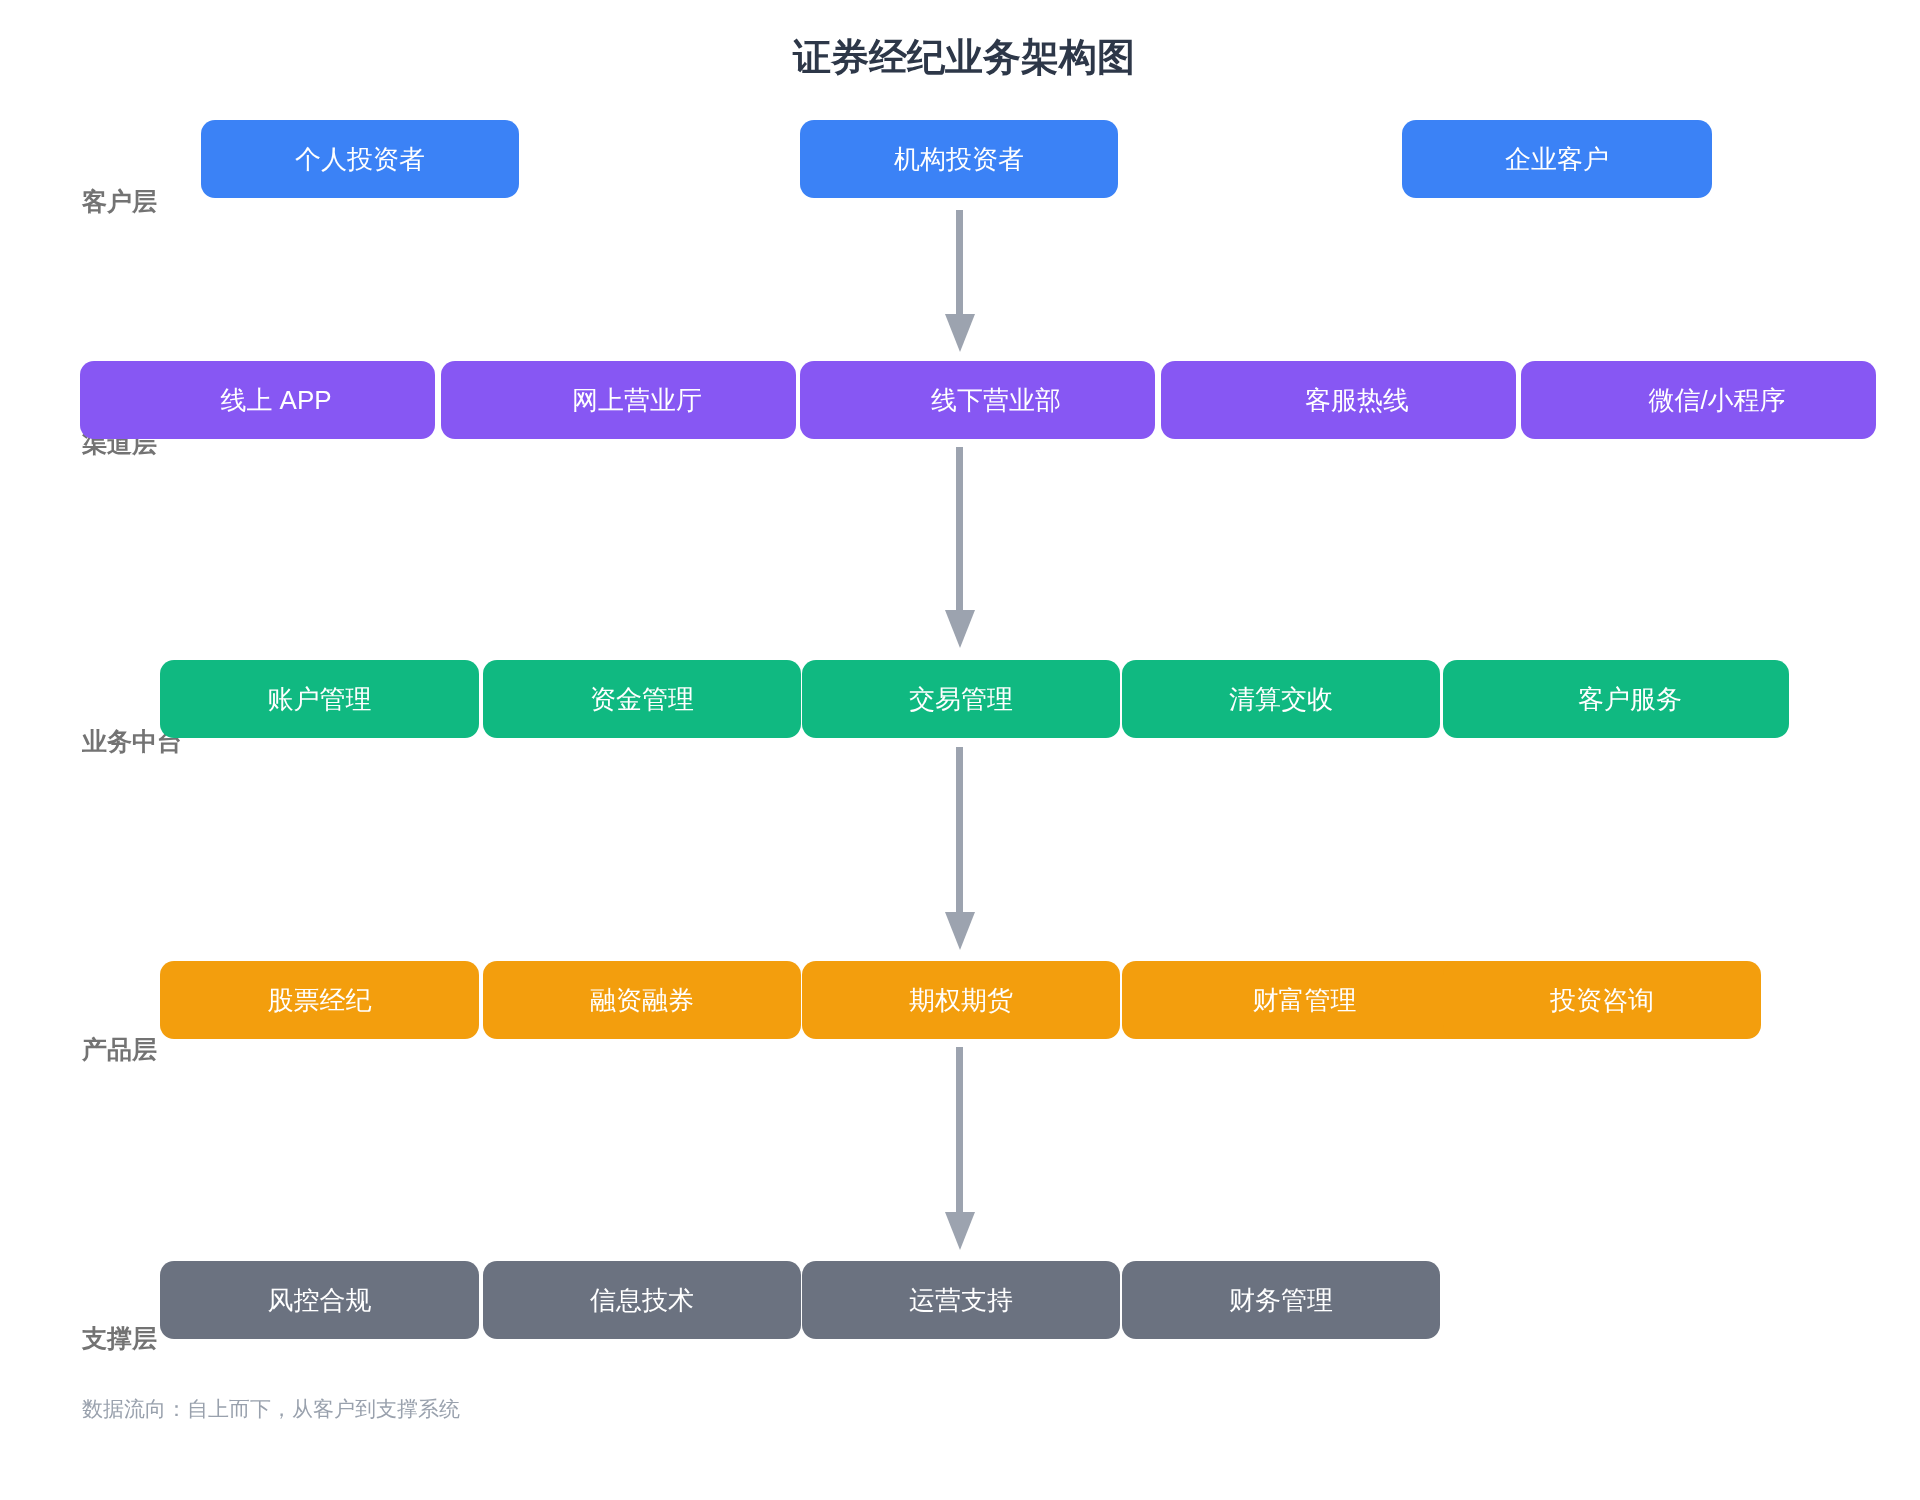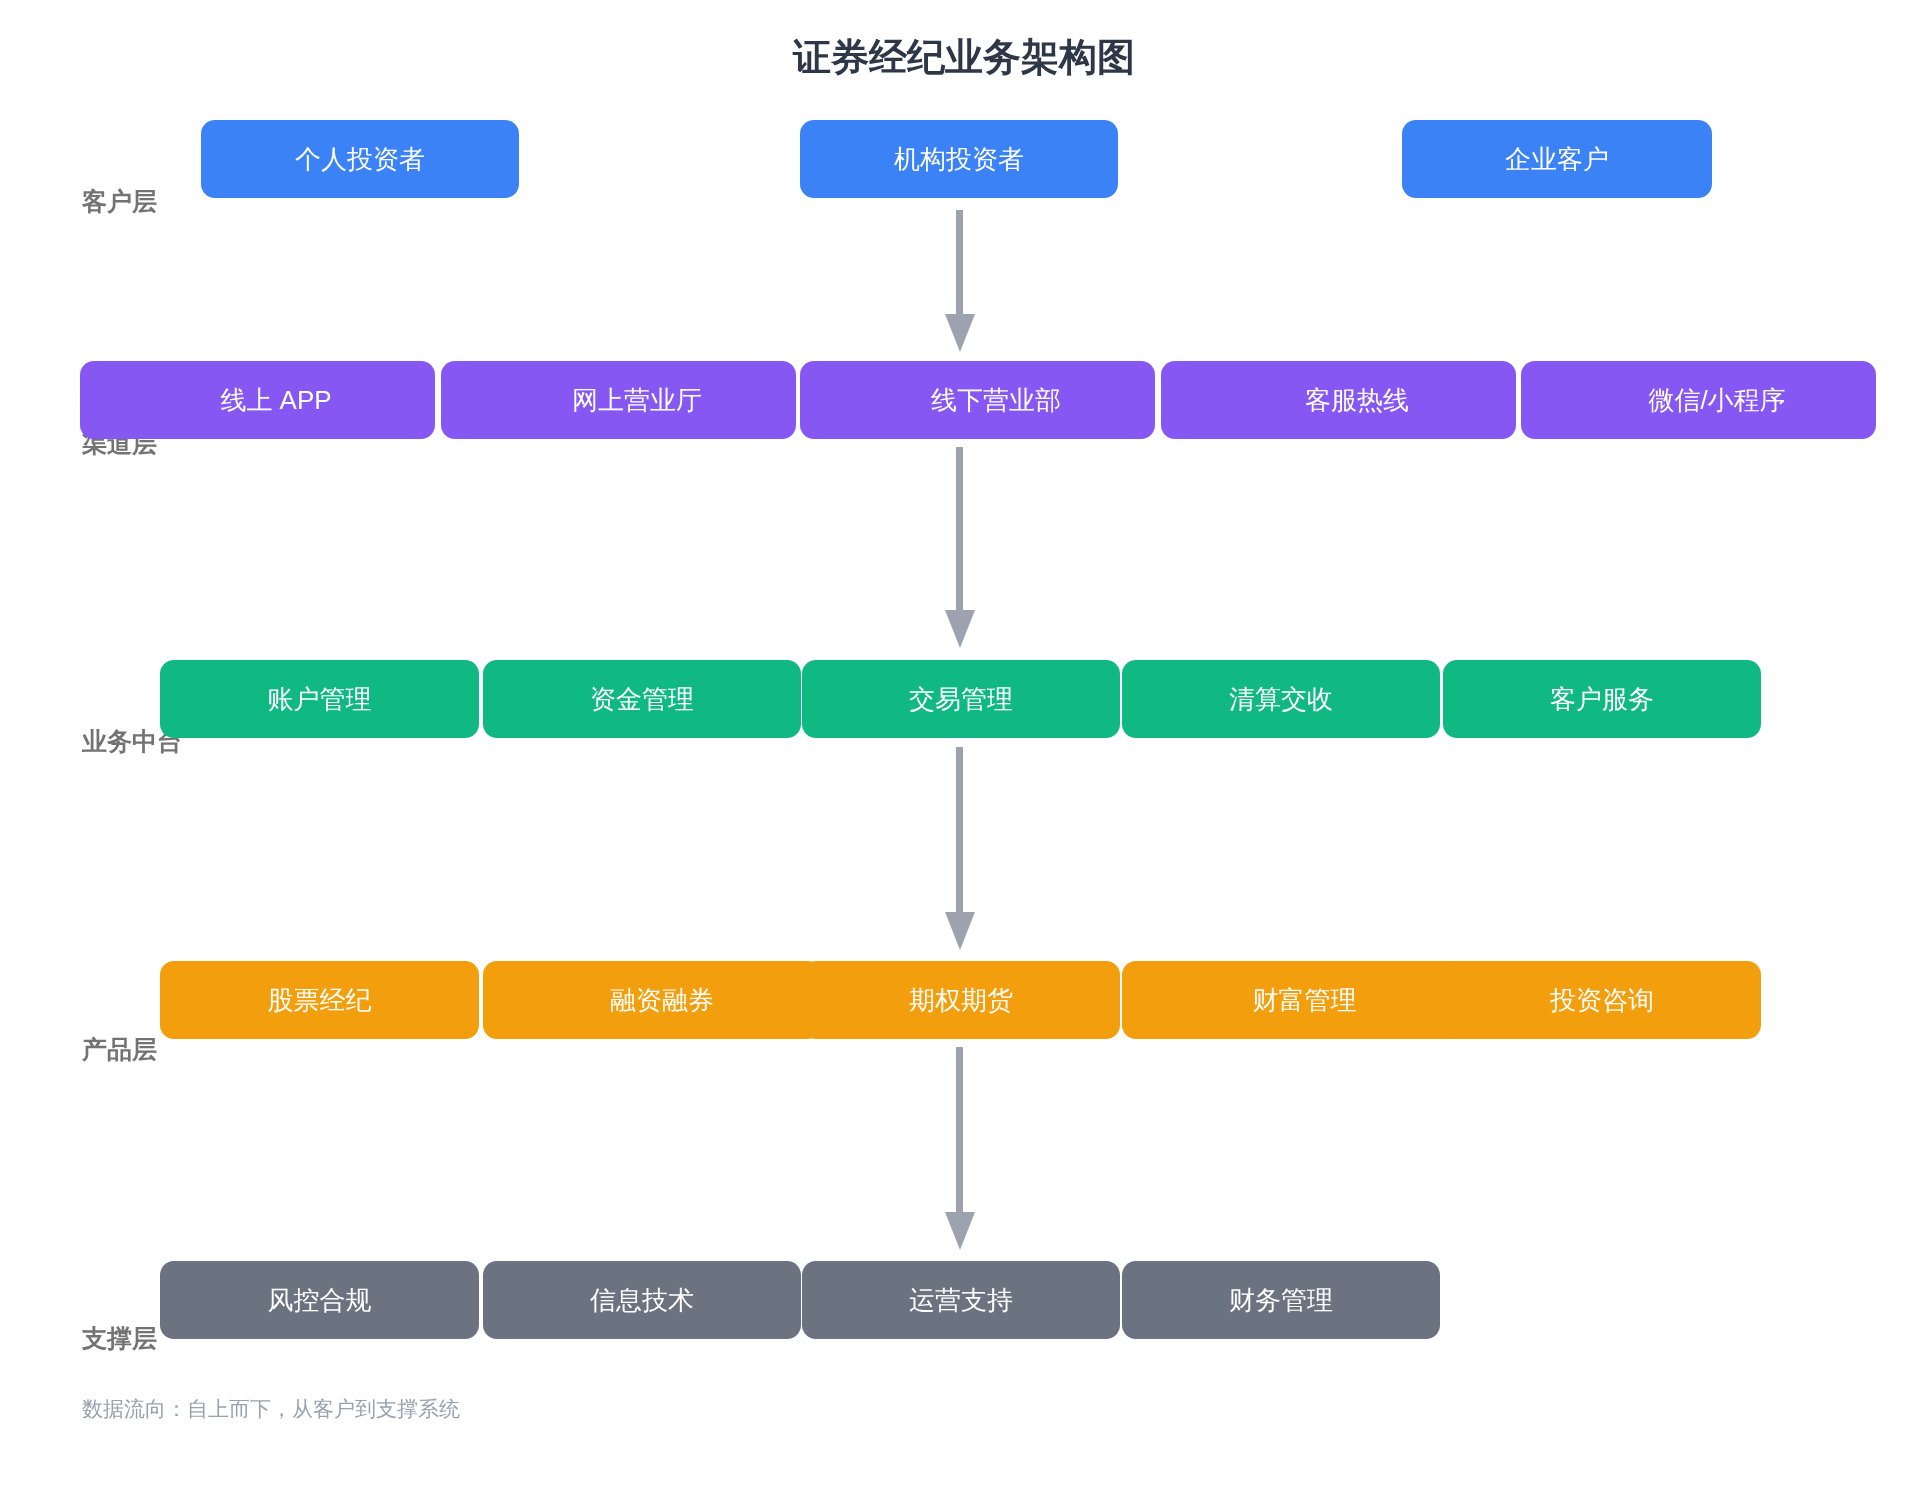--- a/index.html
+++ b/index.html
@@ -66,25 +66,25 @@
   .r1.b1 { left: 441px;  width: 318px; }
   .r1.b2 { left: 800px;  width: 318px; }
   .r1.b3 { left: 1161px; width: 318px; }
   .r1.b4 { left: 1521px; width: 318px; }
   
   .r2 { top: 660px; }
   .r2.b0 { left: 160px;  width: 319px; }
   .r2.b1 { left: 483px;  width: 318px; }
   .r2.b2 { left: 802px;  width: 318px; }
   .r2.b3 { left: 1122px; width: 318px; }
-  .r2.b4 { left: 1443px; width: 318px; }
+  .r2.b4 { left: 1443px; width: 318px; padding-left: 28px; }
   
   .r3 { top: 961px; }
   .r3.b0 { left: 160px;  width: 319px; }
-  .r3.b1 { left: 483px;  width: 318px; padding-left: 20px; }
+  .r3.b1 { left: 483px;  width: 318px; }
   .r3.b2 { left: 802px;  width: 318px; }
   .r3.b3 { left: 1122px; width: 365px; }
   .r3.b4 { left: 1443px; width: 318px; }
   
   .r4 { top: 1261px; }
   .r4.b0 { left: 160px;  width: 319px; }
   .r4.b1 { left: 483px;  width: 318px; }
   .r4.b2 { left: 802px;  width: 318px; }
   .r4.b3 { left: 1122px; width: 318px; }
 

